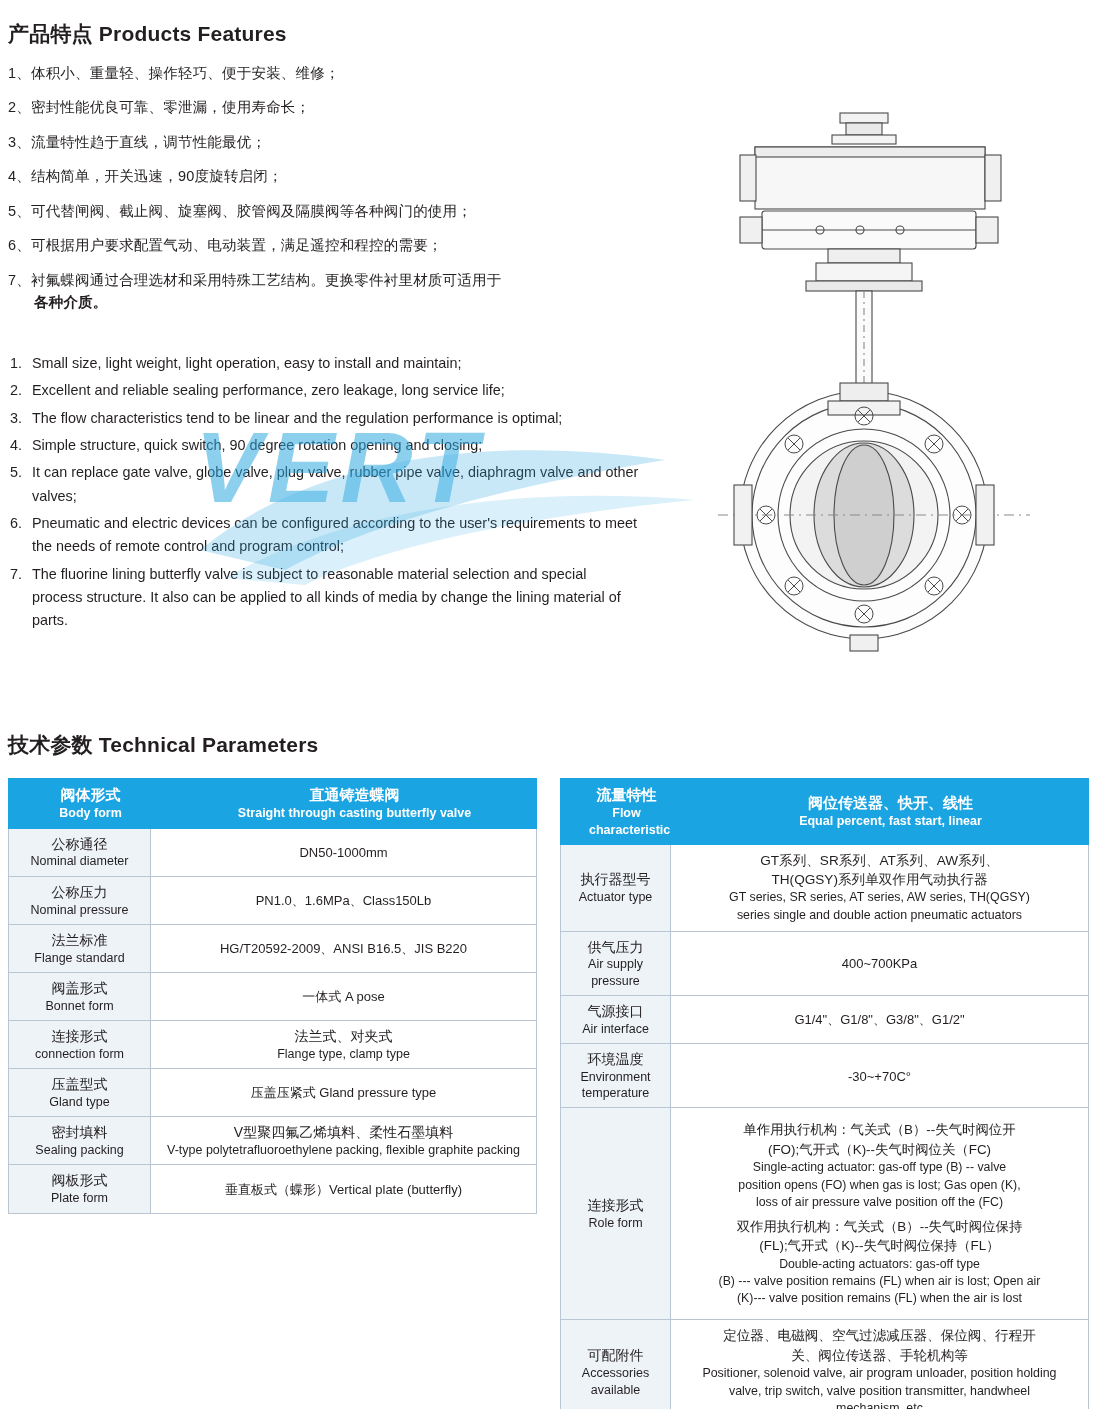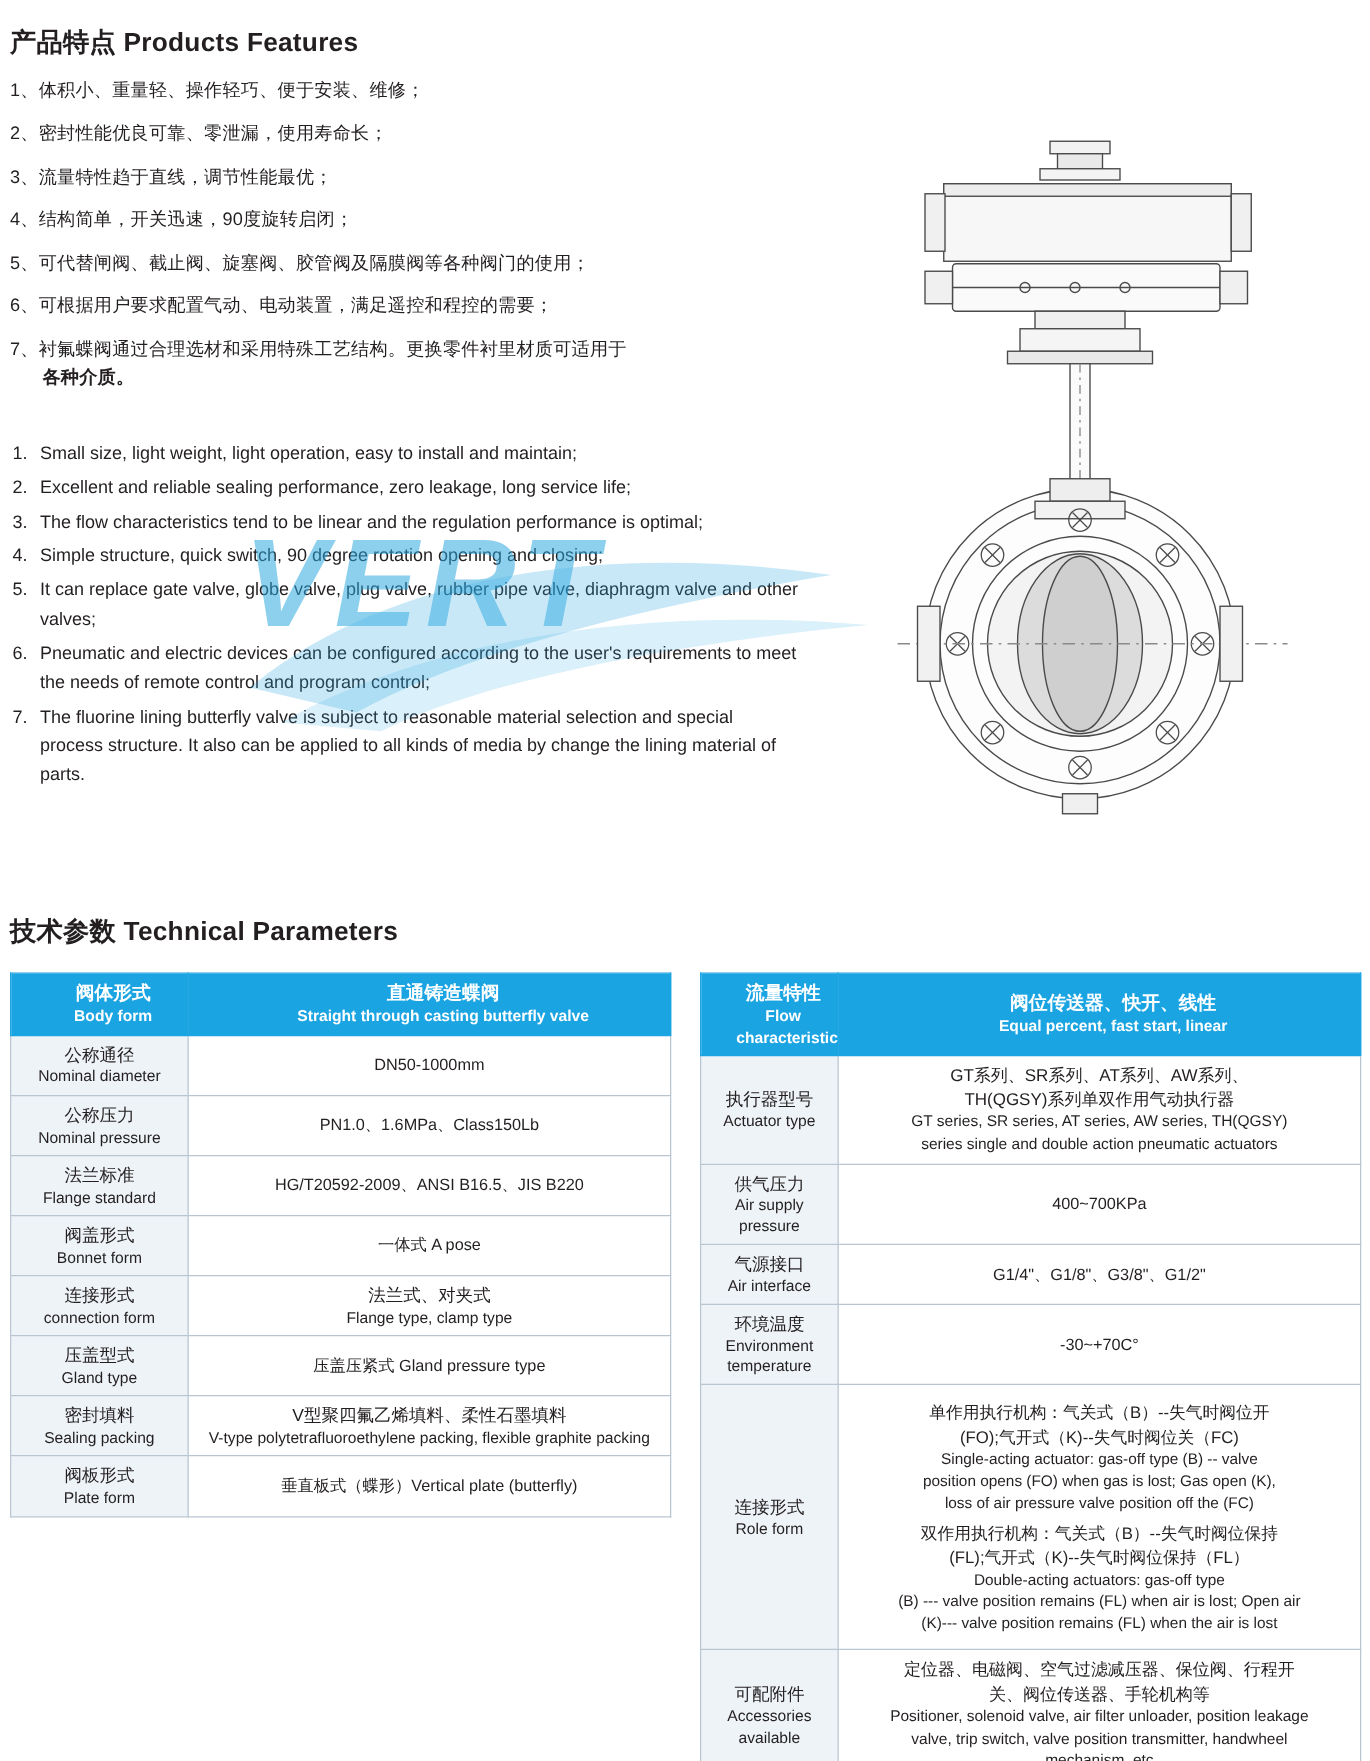--- a/index.html
+++ b/index.html
@@ -483,21 +483,21 @@
       </tr>
 
       <tr>
         <td class="lbl">
           <span class="cn-t">可配附件</span>
           <span class="en-t">Accessories available</span>
         </td>
         <td class="multiline">
           <span class="cnline">定位器、电磁阀、空气过滤减压器、保位阀、行程开</span>
           <span class="cnline">关、阀位传送器、手轮机构等</span>
-          <span class="enline">Positioner, solenoid valve, air filter unloader, position leakage</span>
+          <span class="enline">Positioner, solenoid valve, air program unloader, position holding</span>
           <span class="enline">valve, trip switch, valve position transmitter, handwheel</span>
           <span class="enline">mechanism, etc</span>
         </td>
       </tr>
     </tbody>
   </table>
 
 </div>
 
 </body></html>

